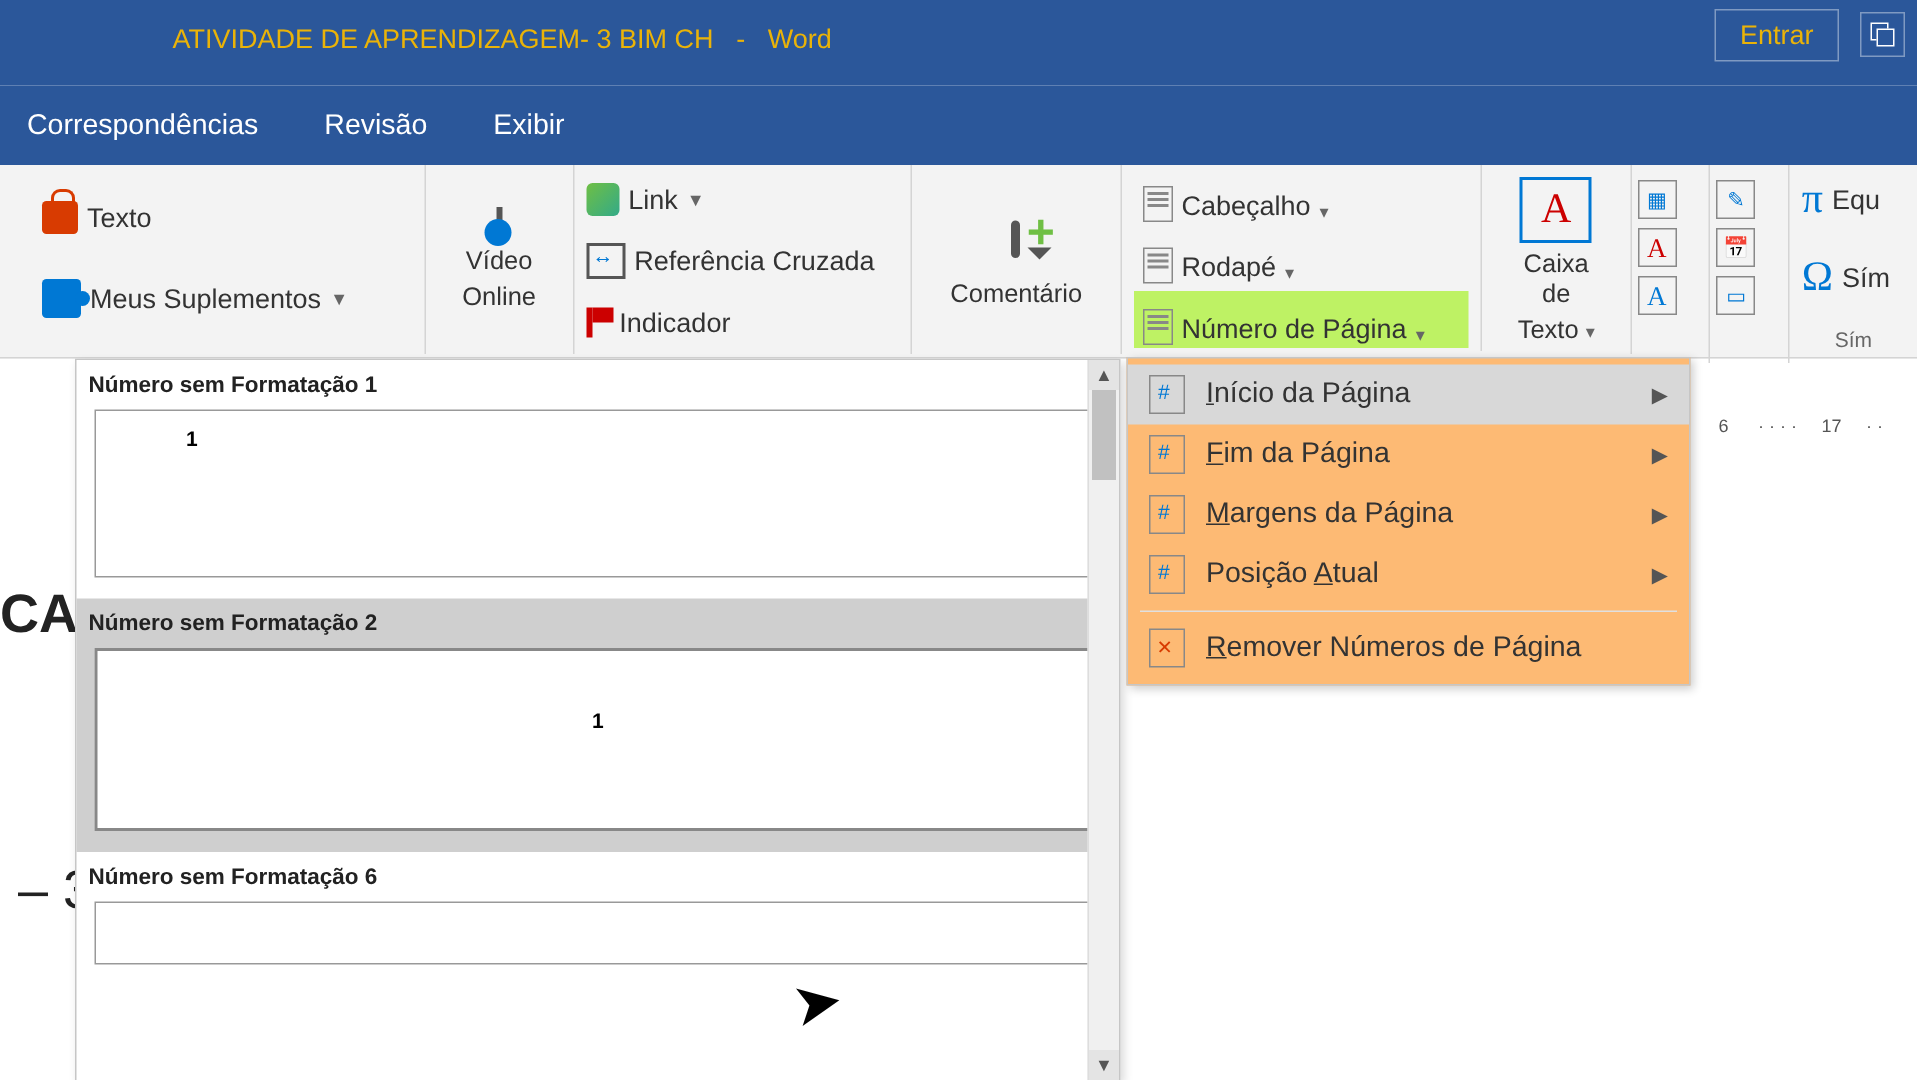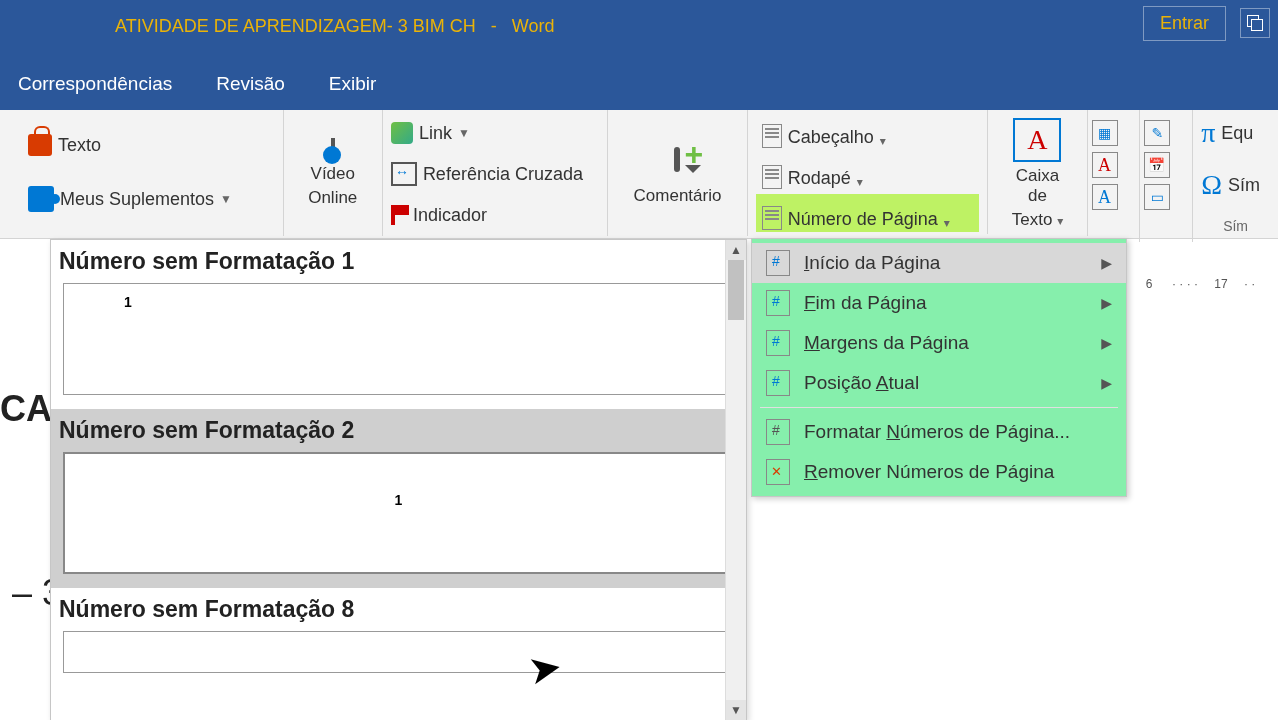--- a/index.html
+++ b/index.html
@@ -39,30 +39,30 @@
 .hdoc::before{content:"";position:absolute;left:2px;right:2px;top:3px;height:2px;background:#888;box-shadow:0 4px #888,0 8px #888}
 .textbox{width:44px;height:44px;border:2px solid #0078d4;display:flex;align-items:center;justify-content:center;font-size:28px;color:#c00;font-family:serif}
 .rbbtn{display:flex;align-items:flex-end;gap:6px;padding:2px 6px;height:34px;font-size:18px;color:#333}
 .rbbtn.active{background:#bef264}
 .smicon{width:22px;height:22px;border:1px solid #888;display:flex;align-items:center;justify-content:center;font-size:14px;color:#0078d4;flex-shrink:0}
 .sym{font-size:28px;color:#0078d4;font-family:serif}
 .gallery{position:absolute;left:50px;top:239px;width:695px;height:480px;background:#fff;border:1px solid #c6c6c6;box-shadow:2px 2px 6px rgba(0,0,0,.15);z-index:5}
 .ghdr{background:#f0f0f0;padding:8px 16px;font-size:20px;color:#444}
 .gitem{padding:6px 8px 14px 8px}
 .gitem.sel{background:#cfcfcf}
-.gtitle{font-size:23px;font-weight:600;color:#222;padding:2px 0 8px 0}
+.gtitle{font-size:15px;font-weight:600;color:#222;padding:2px 0 8px 0}
 .preview{border:1px solid #999;height:110px;position:relative;background:#fff;margin:0 4px}
 .gitem.sel .preview{border:2px solid #888}
 .pnum-l{position:absolute;left:60px;top:10px;font-size:14px;font-weight:bold}
 .pnum-c{position:absolute;left:50%;top:38px;transform:translateX(-50%);font-size:14px;font-weight:bold}
 .gscroll{position:absolute;right:0;top:0;width:20px;height:100%;background:#f0f0f0;border-left:1px solid #ddd}
 .gsbtn{height:20px;background:#e4e4e4;text-align:center;font-size:12px;line-height:20px;color:#555}
 .gstrack{position:absolute;top:20px;bottom:20px;left:0;right:0}
 .gsthumb{position:absolute;top:0;left:2px;right:2px;height:60px;background:#c1c1c1}
-.submenu{position:absolute;left:751px;top:238px;width:374px;background:#86efac;border:1px solid #c6c6c6;box-shadow:2px 2px 6px rgba(0,0,0,.2);z-index:6;padding:4px 0}
+.submenu{position:absolute;left:751px;top:238px;width:374px;background:#fdba74;border:1px solid #c6c6c6;box-shadow:2px 2px 6px rgba(0,0,0,.2);z-index:6;padding:4px 0}
 .mitem{display:flex;align-items:center;height:40px;padding:0 14px;font-size:19px;color:#333;gap:14px;position:relative}
 .mitem.hov{background:#d8d8d8}
 .mitem .arr{position:absolute;right:14px;color:#555;font-size:14px}
 .micon{width:22px;height:24px;border:1px solid #888;position:relative;flex-shrink:0}
 .micon::after{content:"#";position:absolute;left:5px;top:2px;font-size:14px;color:#0078d4}
 .micon.rm::after{content:"✕";color:#d83b01;font-size:13px;left:4px;top:4px}
 .micon.fmt::after{content:"#";color:#555}
 .sep{height:1px;background:#e0e0e0;margin:4px 8px}
 .ruler{position:absolute;left:1126px;top:272px;height:24px;width:152px;background:#fff;font-size:12px;color:#555;display:flex;align-items:center}
 .ruler .tick{width:46px;text-align:center}
@@ -218,24 +218,20 @@
     <span><span class="u">M</span>argens da Página</span>
     <span class="arr">▶</span>
   </div>
   <div class="mitem">
     <span class="micon"></span>
     <span>Posição <span class="u">A</span>tual</span>
     <span class="arr">▶</span>
   </div>
   <div class="sep"></div>
   <div class="mitem">
-    <span class="micon fmt"></span>
-    <span>Formatar <span class="u">N</span>úmeros de Página...</span>
-  </div>
-  <div class="mitem">
     <span class="micon rm"></span>
     <span><span class="u">R</span>emover Números de Página</span>
   </div>
 </div>
 
 <div class="gallery">
 
   <div class="gitem">
     <div class="gtitle">Número sem Formatação 1</div>
     <div class="preview">
@@ -244,21 +240,21 @@
   </div>
 
   <div class="gitem sel">
     <div class="gtitle">Número sem Formatação 2</div>
     <div class="preview" style="height:118px">
       <span class="pnum-c">1</span>
     </div>
   </div>
 
   <div class="gitem">
-    <div class="gtitle">Número sem Formatação 8</div>
+    <div class="gtitle">Número sem Formatação 6</div>
     <div class="preview" style="height:40px"></div>
   </div>
 
   <div class="gscroll">
     <div class="gsbtn">▲</div>
     <div class="gstrack">
       <div class="gsthumb"></div>
     </div>
     <div class="gsbtn" style="position:absolute;bottom:0;left:0;right:0">▼</div>
   </div>

